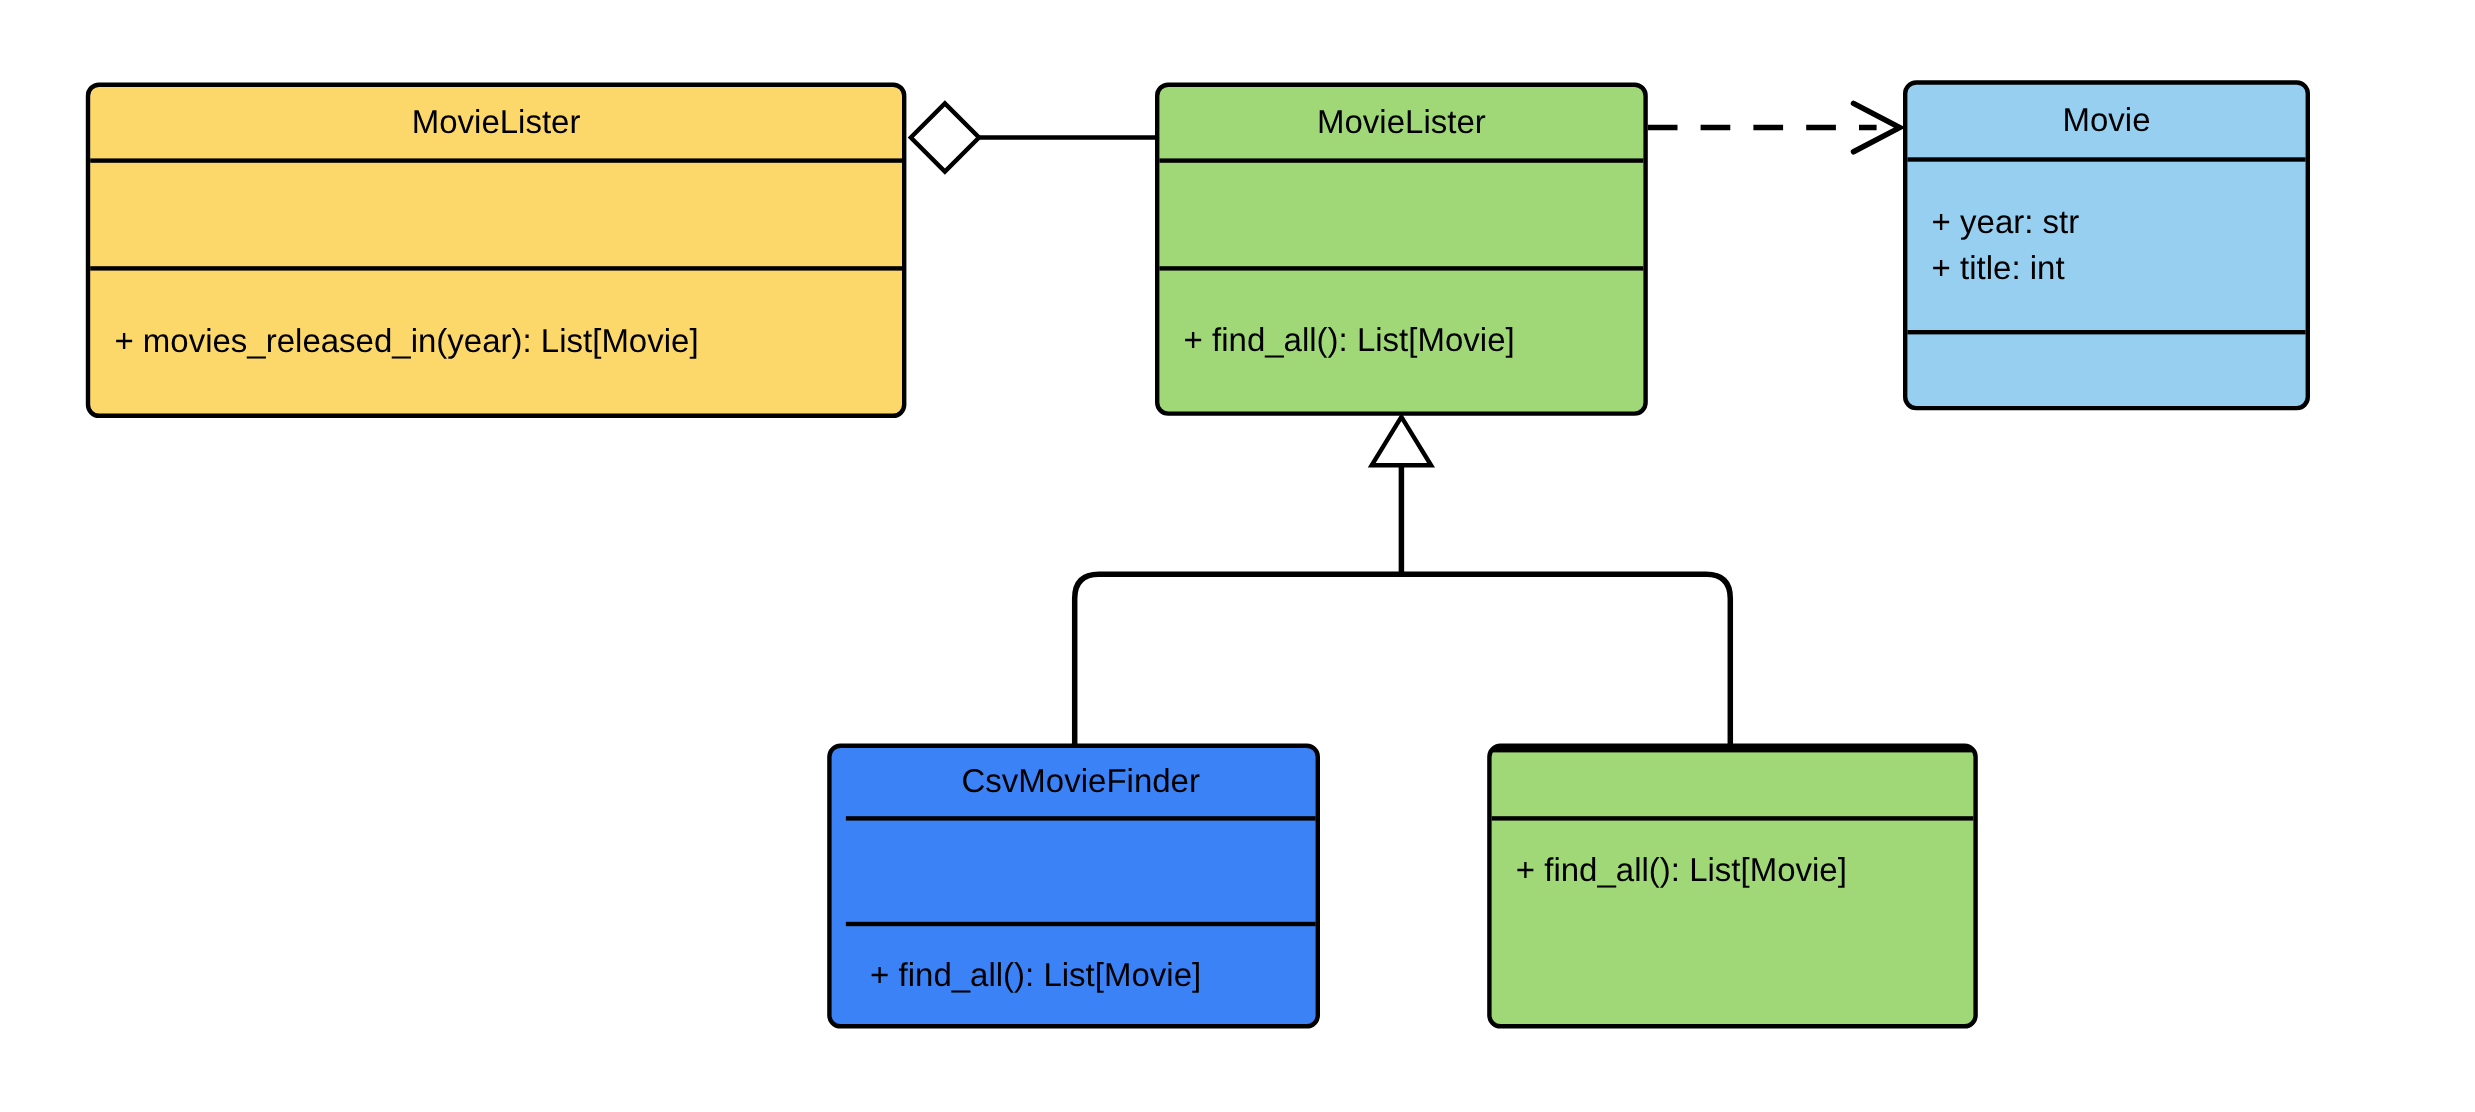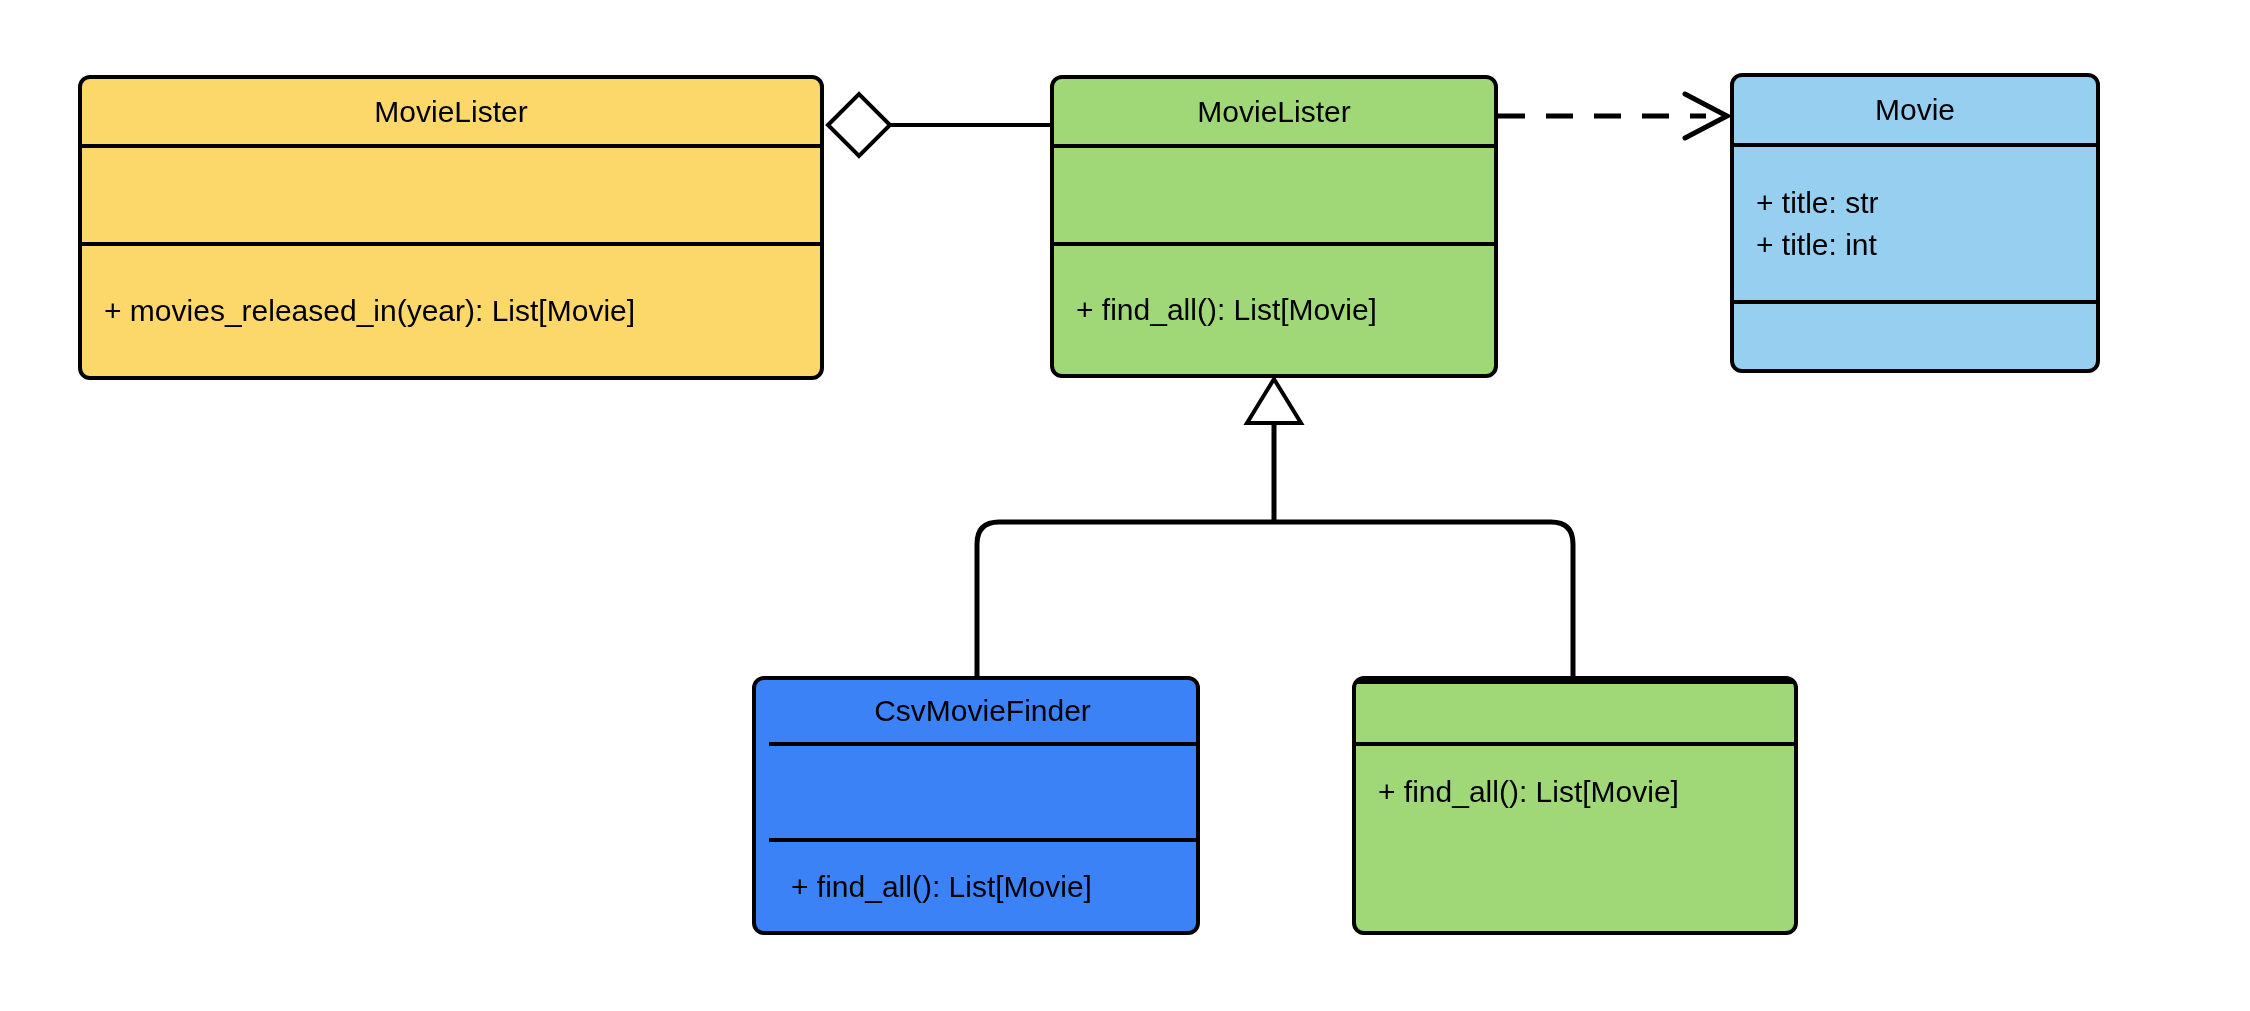--- a/index.html
+++ b/index.html
@@ -86,21 +86,21 @@
     <div class="uml-title">MovieLister</div>
     <div class="uml-compartment"></div>
     <div class="uml-compartment">
       <div class="uml-member">+ find_all(): List[Movie]</div>
     </div>
   </div>
 
   <div class="uml-class" id="cls-movie" style="background: rgb(151, 207, 240);">
     <div class="uml-title">Movie</div>
     <div class="uml-compartment">
-      <div class="uml-member">+ title: str</div>
+      <div class="uml-member">+ year: str</div>
       <div class="uml-member">+ title: int</div>
     </div>
     <div class="uml-compartment"></div>
   </div>
 
   <div class="uml-class" id="cls-csvfinder" style="background: #3b82f6; padding-left: 13px;">
     <div class="uml-title">CsvMovieFinder</div>
     <div class="uml-compartment"></div>
     <div class="uml-compartment">
       <div class="uml-member">+ find_all(): List[Movie]</div>

